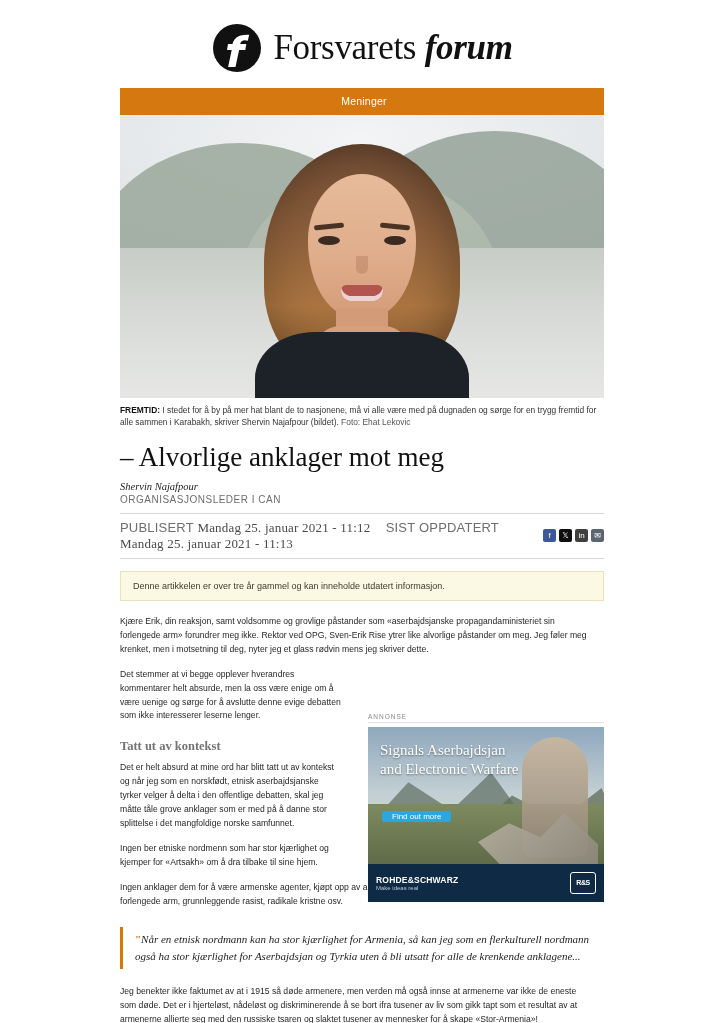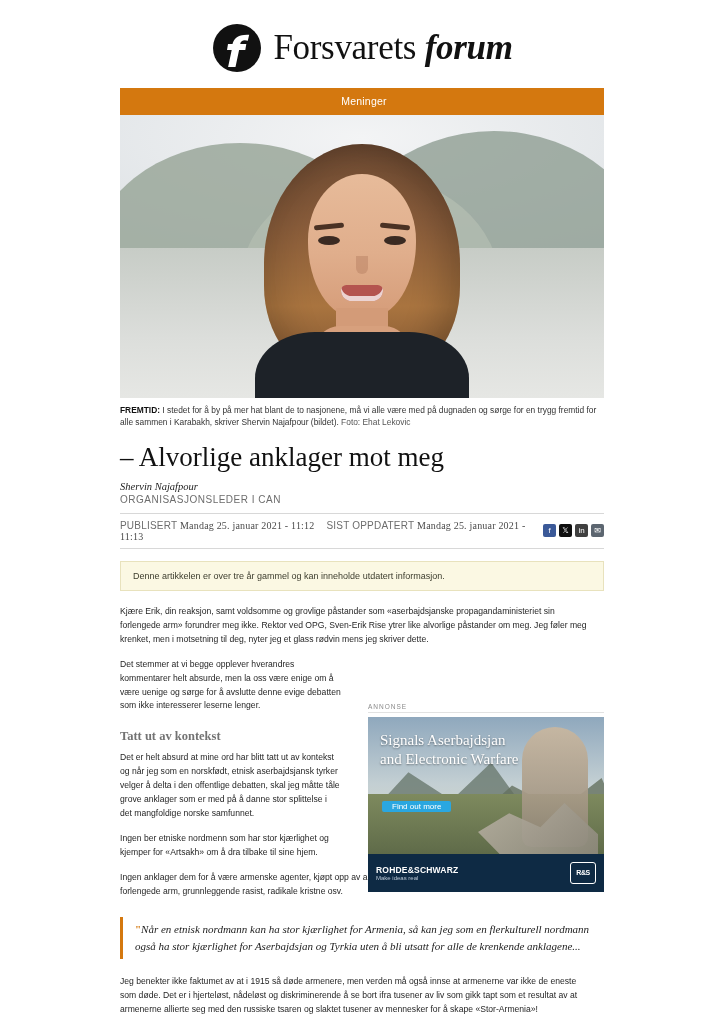--- a/index.html
+++ b/index.html
@@ -188,21 +188,21 @@
   .meta-row {
     border-top: 1px solid #d8d8d8;
     border-bottom: 1px solid #d8d8d8;
     padding: 6px 0;
     display: flex;
     align-items: center;
     justify-content: space-between;
     margin-bottom: 12px;
   }
   .meta-text {
-    font-size: 10px;
+    font-size: 13px;
     color: #4a4a4a;
     letter-spacing: .2px;
   }
   .meta-text .lbl { text-transform: uppercase; color:#6d6d6d; }
   .meta-text .val { font-family:"Liberation Serif", serif; }
   .share {
     display: flex; gap: 3px;
   }
   .share .s-btn {
     width: 13px; height: 13px; border-radius: 2px;
@@ -421,21 +421,21 @@
               <div class="b2">Make ideas real</div>
             </div>
             <div class="ad-logo">R&amp;S</div>
           </div>
         </div>
       </div>
 
       <div class="body-text col-narrow">
         <p>Det stemmer at vi begge opplever hverandres kommentarer helt absurde, men la oss være enige om å være uenige og sørge for å avslutte denne evige debatten som ikke interesserer leserne lenger.</p>
         <h2>Tatt ut av kontekst</h2>
-        <p>Det er helt absurd at mine ord har blitt tatt ut av kontekst og når jeg som en norskfødt, etnisk aserbajdsjansk tyrker velger å delta i den offentlige debatten, skal jeg måtte tåle grove anklager som er med på å danne stor splittelse i det mangfoldige norske samfunnet.</p>
+        <p>Det er helt absurd at mine ord har blitt tatt ut av kontekst og når jeg som en norskfødt, etnisk aserbajdsjanske tyrker velger å delta i den offentlige debatten, skal jeg måtte tåle grove anklager som er med på å danne stor splittelse i det mangfoldige norske samfunnet.</p>
         <p>Ingen ber etniske nordmenn som har stor kjærlighet og kjemper for «Artsakh» om å dra tilbake til sine hjem.</p>
       </div>
 
       <div class="body-text" style="width:484px;">
         <p>Ingen anklager dem for å være armenske agenter, kjøpt opp av armensk diaspora, armenske propagandaministeriet sin forlengede arm, grunnleggende rasist, radikale kristne osv.</p>
       </div>
 
       <div class="pullquote">
         <span class="mark">"</span><span>Når en etnisk nordmann kan ha stor kjærlighet for Armenia, så kan jeg som en flerkulturell nordmann også ha stor kjærlighet for Aserbajdsjan og Tyrkia uten å bli utsatt for alle de krenkende anklagene...</span>
       </div>

